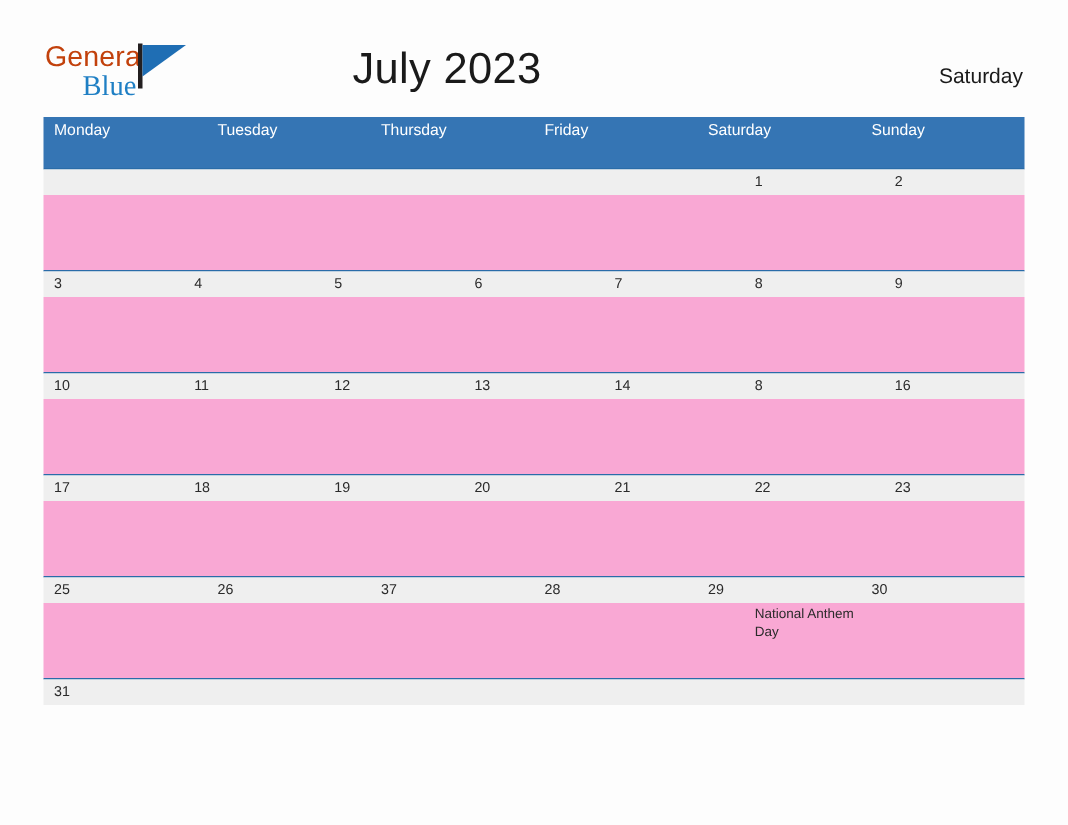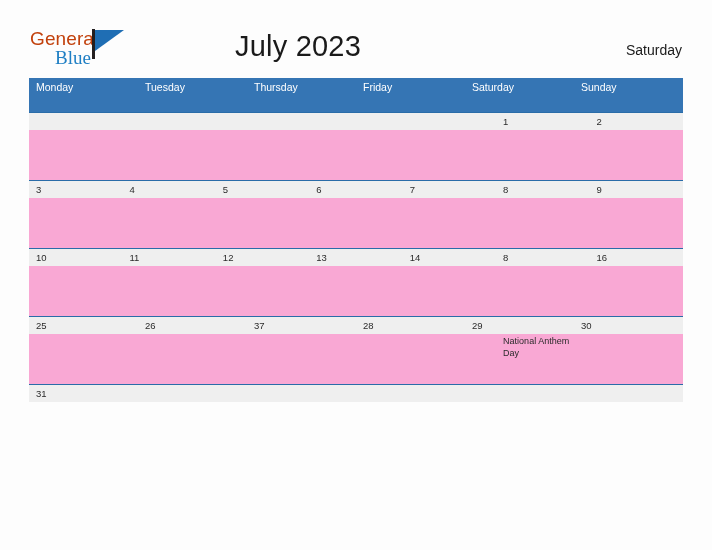--- a/index.html
+++ b/index.html
@@ -248,20 +248,40 @@
         <div class="eventcell"></div>
         <div class="eventcell"></div>
         <div class="eventcell"></div>
         <div class="eventcell"></div>
         <div class="eventcell"></div>
         <div class="eventcell"></div>
         <div class="eventcell"></div>
       </div>
     </div>
 
+    <div class="week">
+      <div class="week-days">
+        <div class="daycell">17</div>
+        <div class="daycell">18</div>
+        <div class="daycell">19</div>
+        <div class="daycell">20</div>
+        <div class="daycell">21</div>
+        <div class="daycell">22</div>
+        <div class="daycell">23</div>
+      </div>
+      <div class="week-body">
+        <div class="eventcell"></div>
+        <div class="eventcell"></div>
+        <div class="eventcell"></div>
+        <div class="eventcell"></div>
+        <div class="eventcell"></div>
+        <div class="eventcell"></div>
+        <div class="eventcell"></div>
+      </div>
+    </div>
 
     <div class="week">
       <div class="week-days">
         <div class="daycell">25</div>
         <div class="daycell">26</div>
         <div class="daycell">37</div>
         <div class="daycell">28</div>
         <div class="daycell">29</div>
         <div class="daycell">30</div>
       </div>

